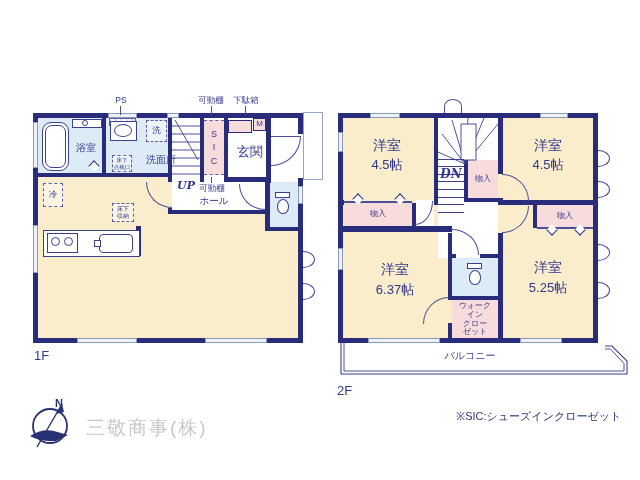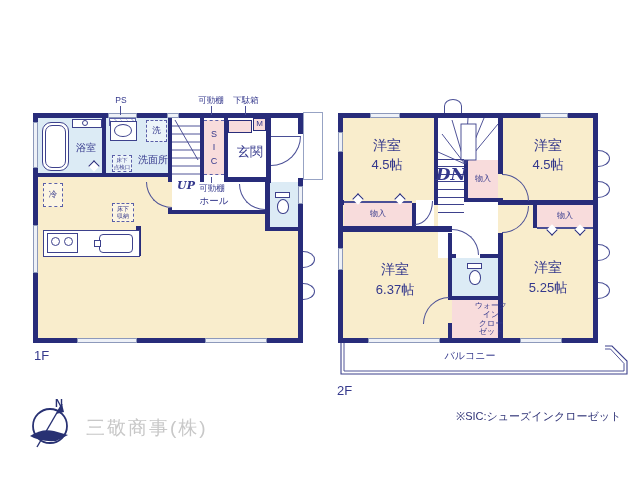--- a/index.html
+++ b/index.html
@@ -115,21 +115,21 @@
 
   <div class="thin" style="left:120px;top:106px;width:1px;height:9px;"></div>
   <div class="thin" style="left:211px;top:106px;width:1px;height:9px;"></div>
   <div class="thin" style="left:245px;top:106px;width:1px;height:9px;"></div>
   <div class="thin" style="left:211px;top:177px;width:1px;height:6px;"></div>
 
   <div class="lbl" style="left:109px;top:96px;width:24px;height:10px;font-size:8.5px;">PS</div>
   <div class="lbl" style="left:194px;top:96px;width:34px;height:10px;font-size:8.5px;">可動棚</div>
   <div class="lbl" style="left:229px;top:96px;width:34px;height:10px;font-size:8.5px;">下駄箱</div>
   <div class="lbl" style="left:66px;top:142px;width:40px;height:12px;font-size:10px;">浴室</div>
-  <div class="lbl" style="left:132px;top:154px;width:42px;height:12px;font-size:10px;">洗面所</div>
+  <div class="lbl" style="left:140px;top:154px;width:42px;height:12px;font-size:10px;">洗面所</div>
   <div class="lbl" style="left:146px;top:124px;width:21px;height:14px;font-size:8.5px;">洗</div>
   <div class="lbl" style="left:205px;top:126px;width:18px;height:44px;font-size:9px;line-height:1.45;">S
 I
 C</div>
   <div class="lbl" style="left:253px;top:118px;width:13px;height:13px;font-size:8px;">M</div>
   <div class="lbl" style="left:230px;top:145px;width:40px;height:14px;font-size:13px;">玄関</div>
   <div class="lbl serifital" style="left:172px;top:180px;width:28px;height:13px;font-size:11px;">UP</div>
   <div class="lbl" style="left:194px;top:184px;width:36px;height:10px;font-size:8.5px;">可動棚</div>
   <div class="lbl" style="left:196px;top:195px;width:36px;height:12px;font-size:9.5px;">ホール</div>
   <div class="lbl" style="left:43px;top:183px;width:20px;height:24px;font-size:8.5px;">冷</div>
@@ -210,25 +210,25 @@
   </svg>
 
   <div class="lbl" style="left:357px;top:138px;width:60px;height:16px;font-size:14px;">洋室</div>
   <div class="lbl" style="left:357px;top:158px;width:60px;height:15px;font-size:13px;">4.5帖</div>
   <div class="lbl" style="left:518px;top:138px;width:60px;height:16px;font-size:14px;">洋室</div>
   <div class="lbl" style="left:518px;top:158px;width:60px;height:15px;font-size:13px;">4.5帖</div>
   <div class="lbl" style="left:362px;top:262px;width:66px;height:16px;font-size:14px;">洋室</div>
   <div class="lbl" style="left:359px;top:283px;width:72px;height:15px;font-size:13px;">6.37帖</div>
   <div class="lbl" style="left:518px;top:260px;width:60px;height:16px;font-size:14px;">洋室</div>
   <div class="lbl" style="left:515px;top:281px;width:66px;height:15px;font-size:13px;">5.25帖</div>
-  <div class="lbl serifital" style="left:438px;top:168px;width:26px;height:14px;font-size:17px;">DN</div>
+  <div class="lbl serifital" style="left:438px;top:168px;width:26px;height:14px;font-size:12px;">DN</div>
   <div class="lbl" style="left:468px;top:172px;width:30px;height:14px;font-size:8px;">物入</div>
   <div class="lbl" style="left:344px;top:207px;width:68px;height:14px;font-size:8px;">物入</div>
   <div class="lbl" style="left:537px;top:209px;width:56px;height:14px;font-size:8px;">物入</div>
-  <div class="lbl" style="left:452px;top:301px;width:46px;height:37px;font-size:8px;padding-left:16px;">ウォーク
+  <div class="lbl" style="left:452px;top:301px;width:46px;height:37px;font-size:8px;">ウォーク
 イン
 クロー
 ゼット</div>
   <div class="lbl" style="left:425px;top:349px;width:90px;height:14px;font-size:10px;">バルコニー</div>
   <div class="lbl left" style="left:337px;top:383px;width:28px;height:16px;font-size:13px;">2F</div>
 
   <svg class="abs" style="left:22px;top:396px;" width="60" height="60" viewBox="0 0 60 60">
     <circle cx="28" cy="30" r="17" fill="none" stroke="#283173" stroke-width="1.8"></circle>
     <path d="M40 8 L15 51" stroke="#283173" stroke-width="1.4" fill="none"></path>
     <path d="M40 8 L34 18 L42 16 Z" fill="#283173"></path>

